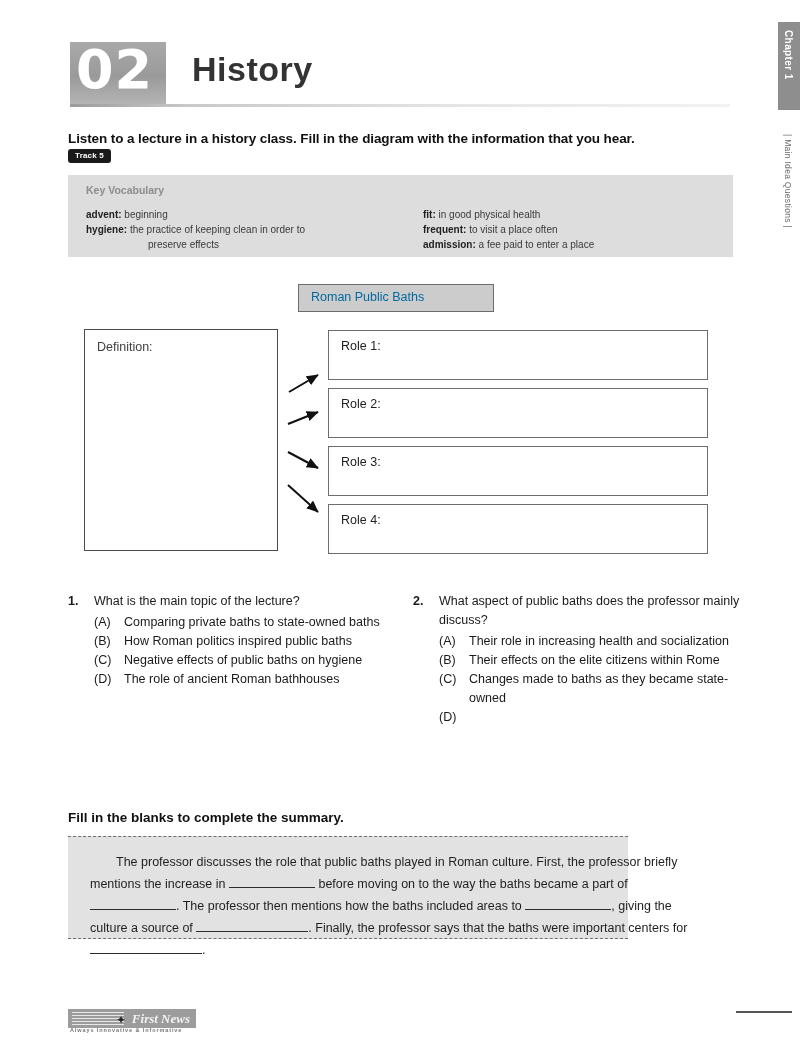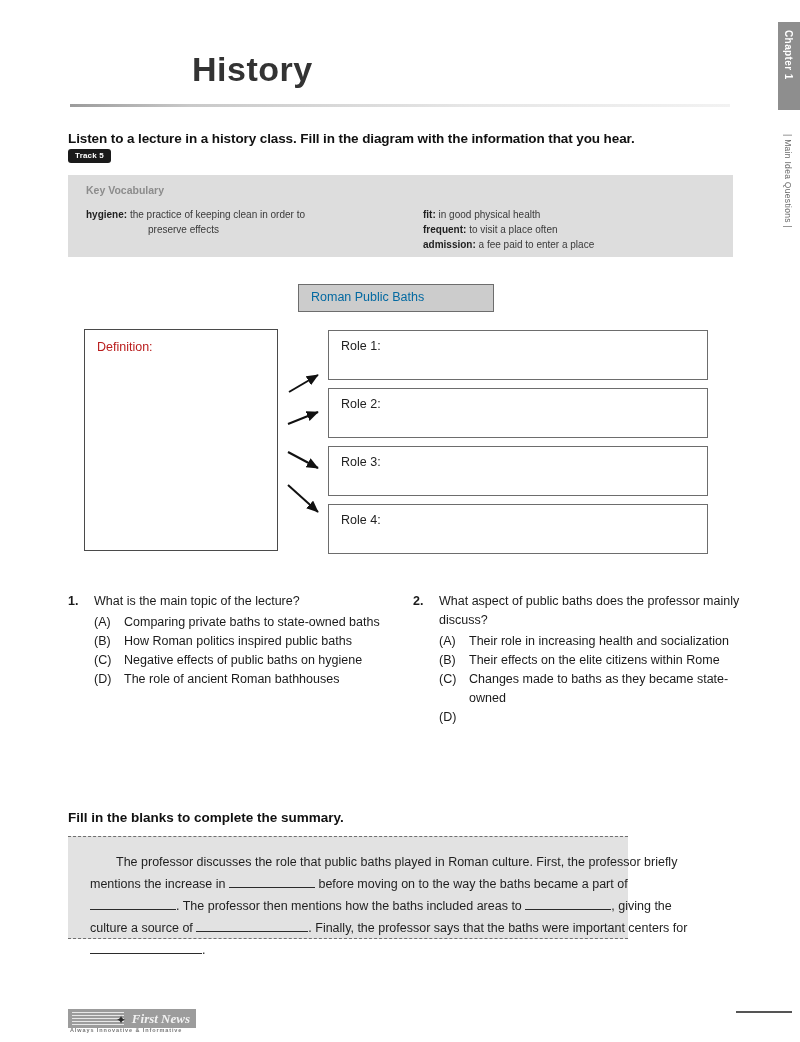--- a/index.html
+++ b/index.html
@@ -184,21 +184,21 @@
     height: 222px;
     border: 1px solid #4a4a4a;
     box-sizing: border-box;
     background: #ffffff;
   }
   #definition-box .lbl {
     position: absolute;
     left: 12px;
     top: 10px;
     font-size: 12.5px;
-    color: #b91c1c;
+    color: #404040;
   }
 
   .role-box {
     position: absolute;
     left: 328px;
     width: 380px;
     height: 50px;
     border: 1px solid #6d6d6d;
     box-sizing: border-box;
     background: #ffffff;
@@ -335,31 +335,38 @@
 <body>
 
 <div id="chapter-tab">
   <span class="vtext">Chapter 1</span>
 </div>
 <div id="section-tab">
   <span class="vtext">| Main Idea Questions |</span>
 </div>
 
 <div id="chapter-header">
+  <div id="chapter-number-block">
+    <span class="num">02</span>
+  </div>
   <div id="chapter-title">History</div>
   <div id="header-rule"></div>
 </div>
 
 <div id="instruction">Listen to a lecture in a history class. Fill in the diagram with the information that you hear.</div>
 <div id="track-badge">Track 5</div>
 
 <div id="key-vocab">
   <div class="kv-title">Key Vocabulary</div>
 
   <div class="kv-col" id="kv-col-left">
+    <span class="kv-entry">
+      <span class="kv-term">advent:</span>
+      <span>beginning</span>
+    </span>
     <span class="kv-entry">
       <span class="kv-term">hygiene:</span>
       <span>the practice of keeping clean in order to</span>
       <span class="kv-cont">preserve effects</span>
     </span>
   </div>
 
   <div class="kv-col" id="kv-col-right">
     <span class="kv-entry">
       <span class="kv-term">fit:</span>

